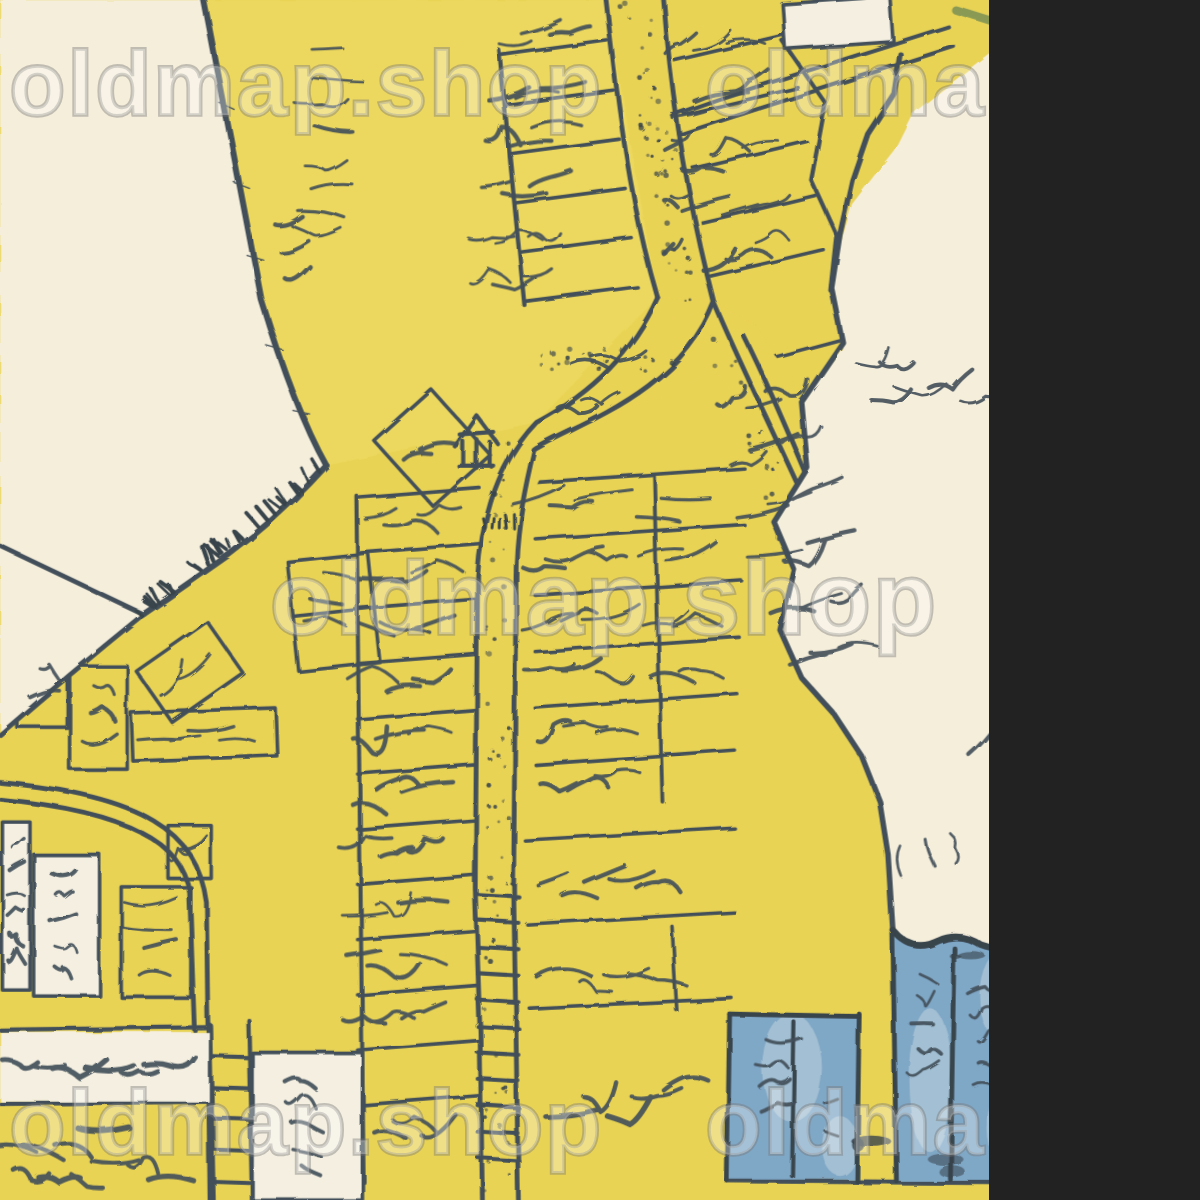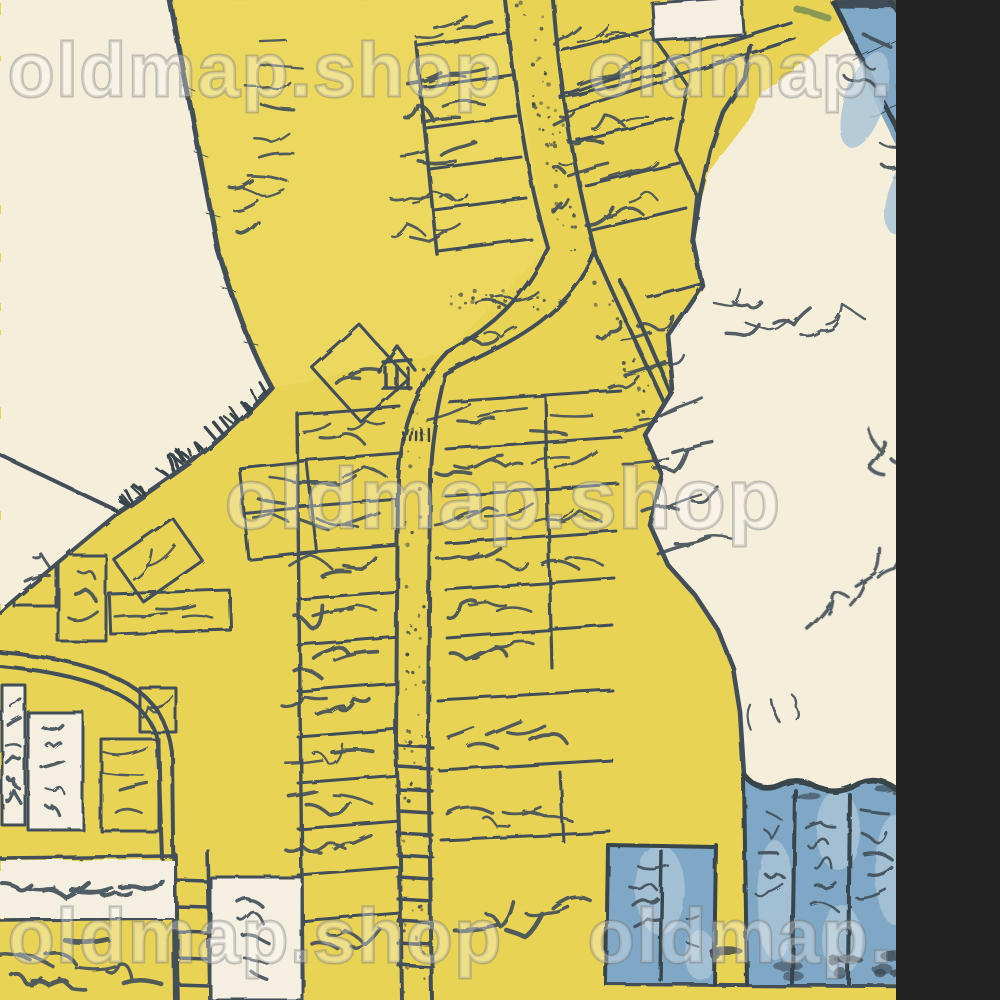--- a/index.html
+++ b/index.html
@@ -1,16 +1,16 @@
 <!DOCTYPE html>
 <html style="--paper: #f5eedb; --land: #e9d355; --landlight: #efdc66; --water: #7fa7c6; --waterlight: #a9c4d6; --inkcol: #43505a; --inkdark: #38444c; --parcelwhite: #f4efe0; --badgebg: #f3edc6; --bridge: #8a9a55;"><head>
 <meta charset="utf-8">
 <style>
   html,body{margin:0;padding:0;background:#222;}
-  .stage{position:relative;width:896px;height:1000px;overflow:hidden;background:var(--paper);}
+  .stage{position:relative;width:824px;height:1000px;overflow:hidden;background:var(--paper);}
   svg{display:block}
   .ink{stroke:var(--inkcol);fill:none;stroke-linecap:round;stroke-linejoin:round}
   .inkdark{stroke:var(--inkdark);fill:none;stroke-linecap:round;stroke-linejoin:round}
   .fillink{fill:var(--inkdark);stroke:none}
   .land{fill:var(--land)}
   .landlight{fill:var(--landlight)}
   .paper{fill:var(--paper)}
   .water{fill:var(--water)}
   .waterlight{fill:var(--waterlight)}
   .white{fill:var(--parcelwhite)}

